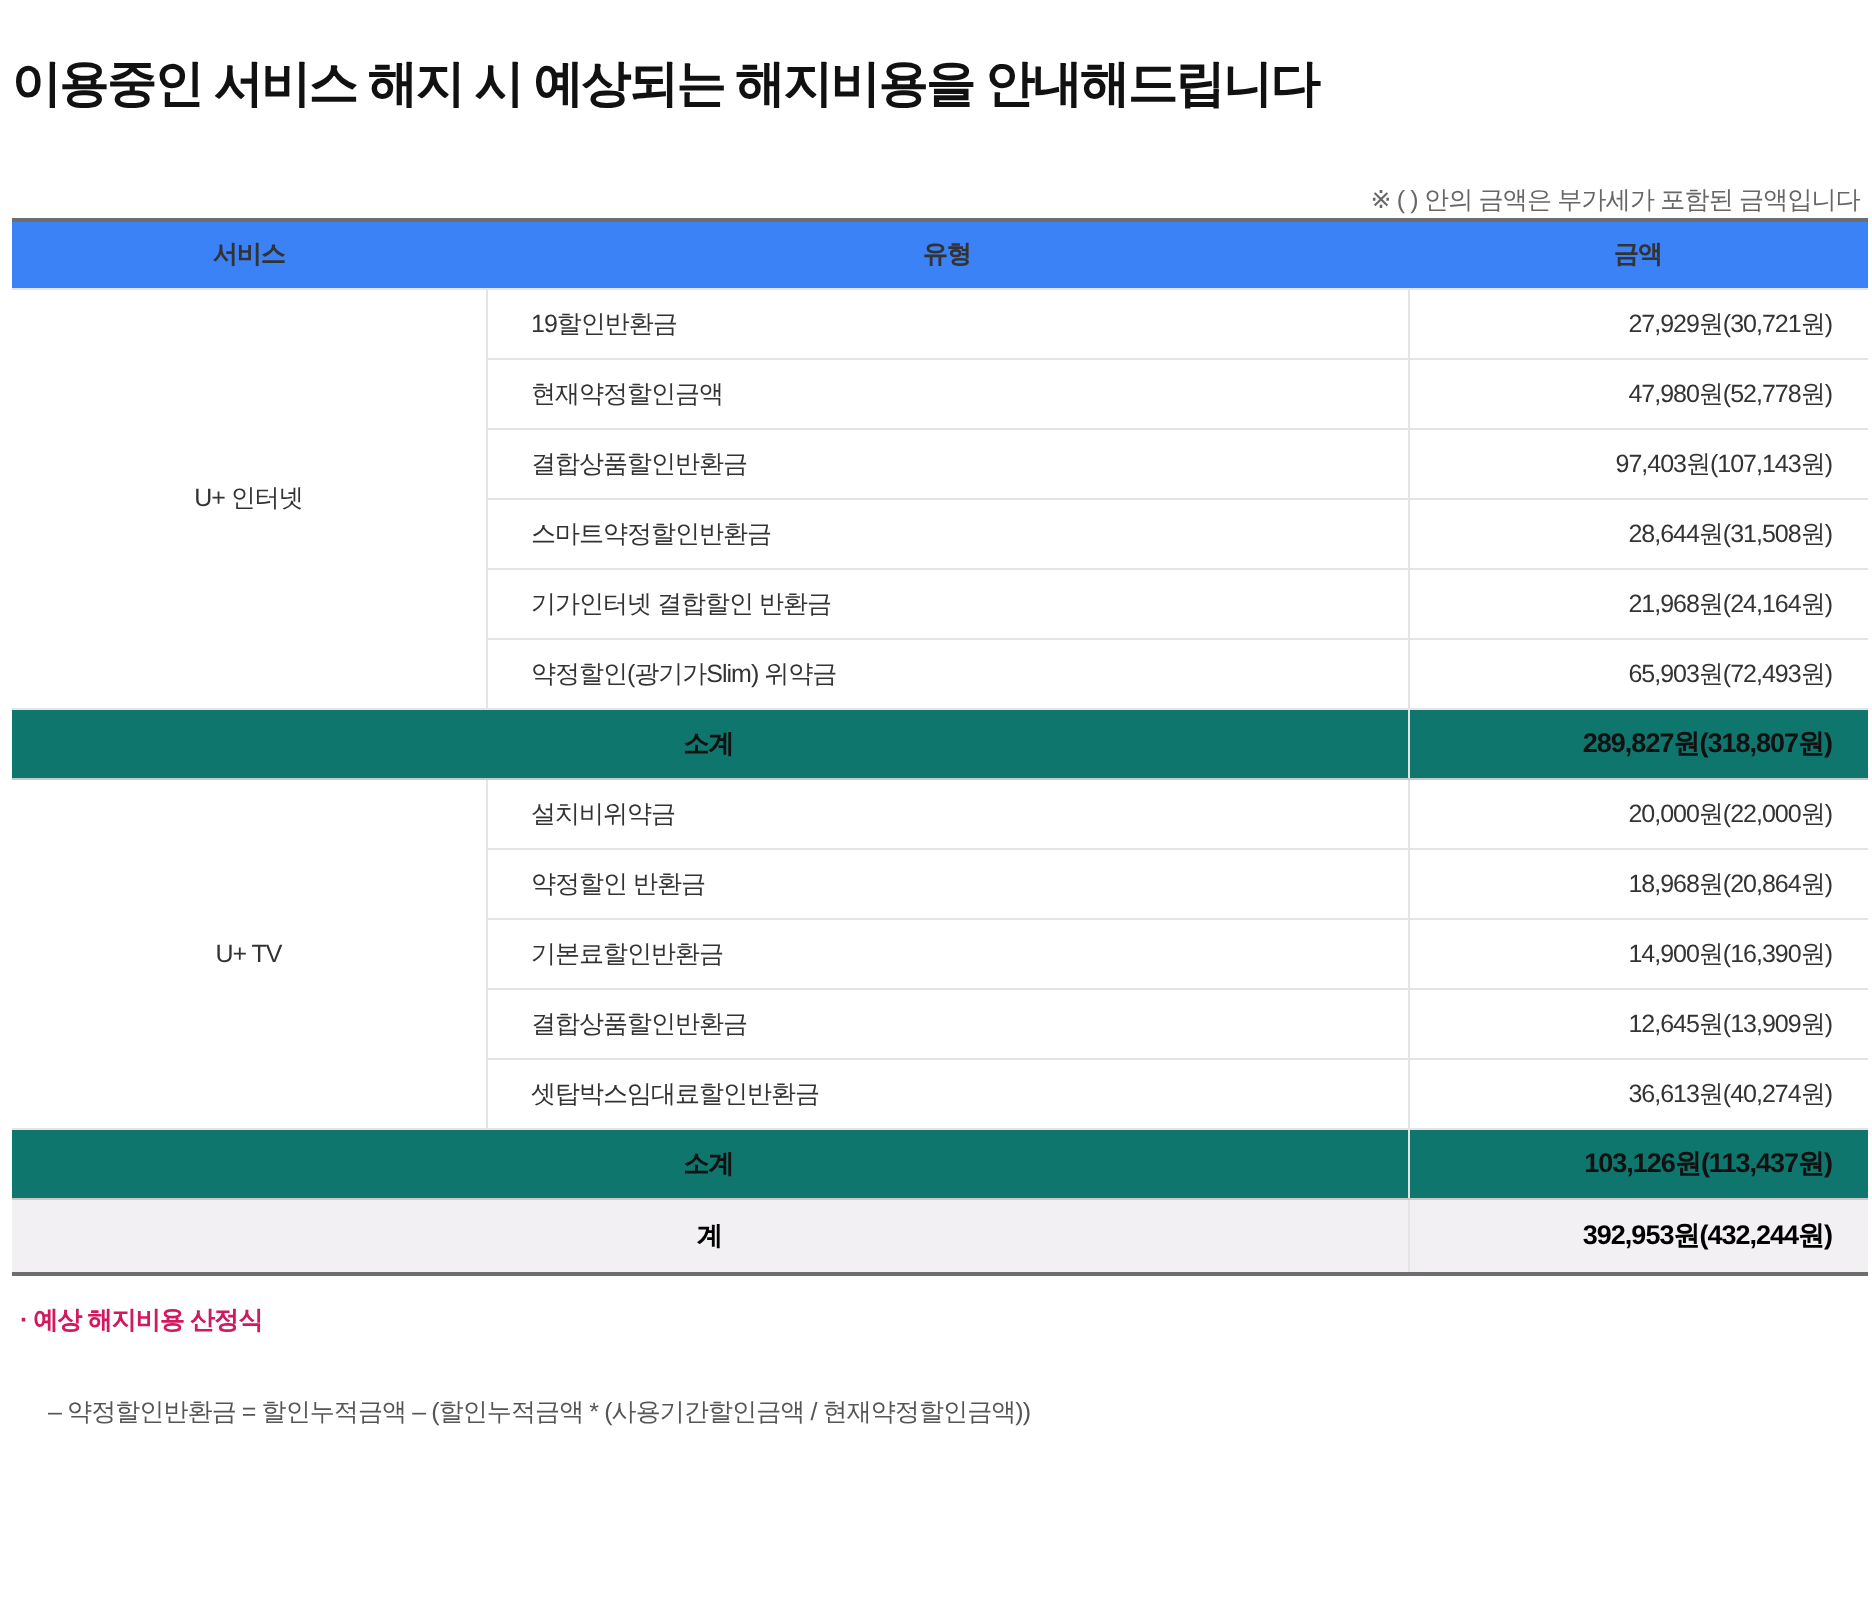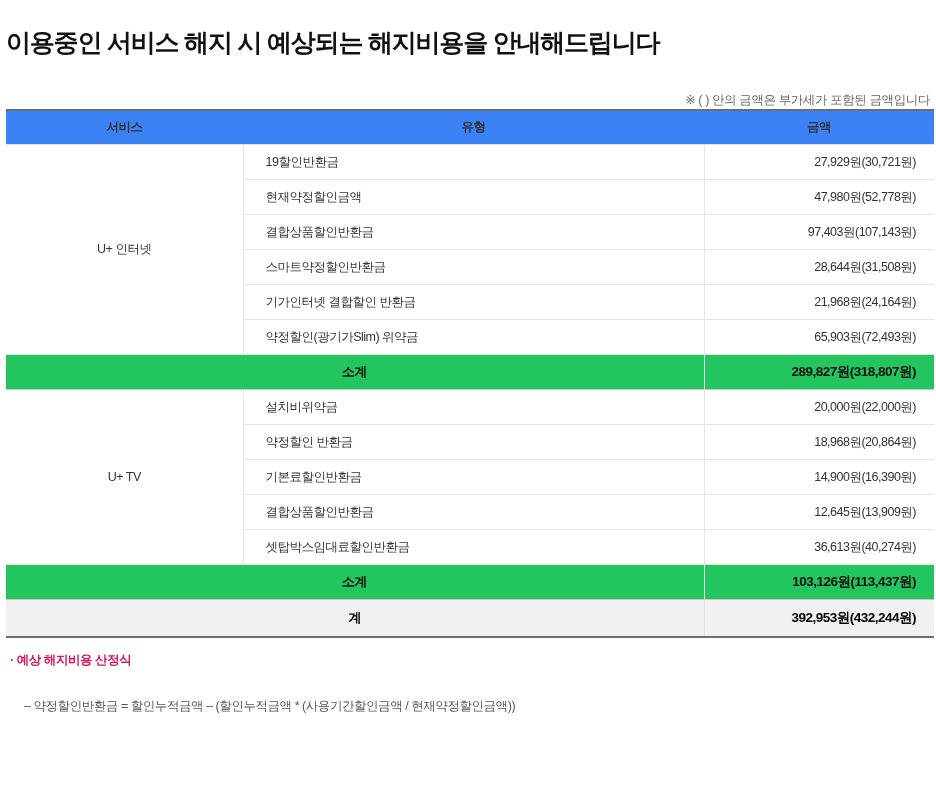--- a/index.html
+++ b/index.html
@@ -84,21 +84,21 @@
     padding-left: 22px;
     color: #3a3a3a;
   }
   td.amount-cell {
     text-align: right;
     padding-right: 18px;
     color: #3a3a3a;
     border-left: 1px solid #e4e4e4;
   }
   tr.subtotal-row td {
-    background: #22c55e;
+    background: #0f766e;
     font-weight: bold;
     color: #111;
   }
   tr.subtotal-row td.type-cell {
     text-align: center;
     padding-left: 0;
     font-size: 13px;
   }
   tr.subtotal-row td.amount-cell {
     font-size: 13.5px;

